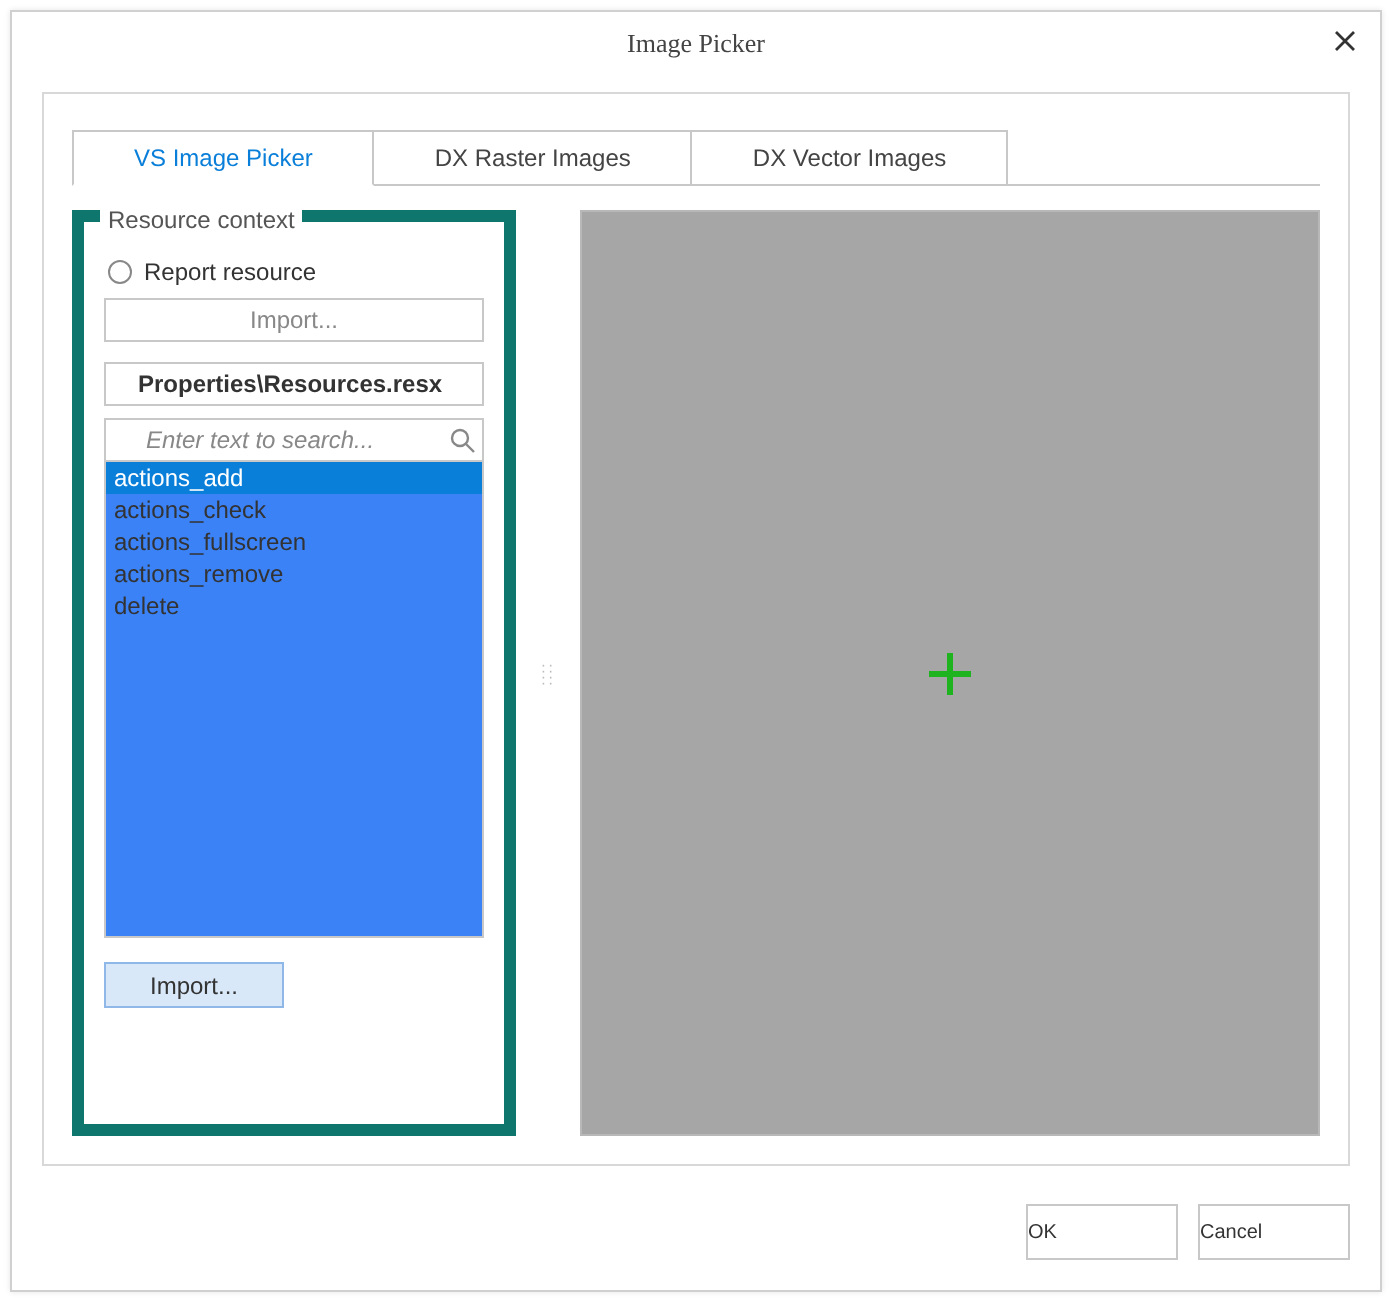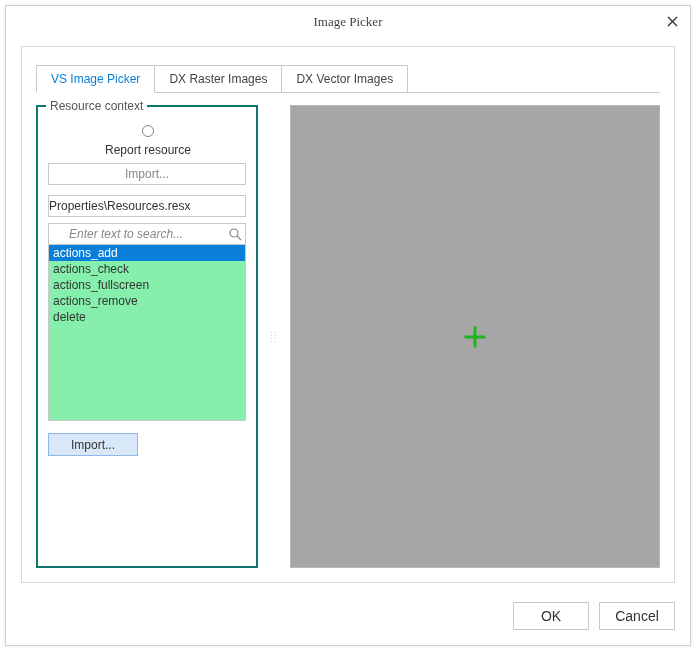--- a/index.html
+++ b/index.html
@@ -49,21 +49,21 @@
   .tabstrip {
     position: absolute;
     left: 14px; top: 18px;
     height: 28px;
     display: flex;
   }
   .tab {
     border: 1px solid #c8c8c8;
     border-bottom: none;
     background: #fff;
-    padding: 0 14px;
+    padding: 0 30px;
     height: 28px;
     line-height: 27px;
     font-size: 12px;
     color: #444;
     margin-right: -1px;
     cursor: pointer;
   }
   .tab.active {
     color: #0a7fd9;
     border-bottom: 1px solid #fff;
@@ -80,39 +80,38 @@
     position: absolute;
     left: 14px; right: 14px;
     top: 58px; bottom: 14px;
     display: flex;
     gap: 12px;
   }
   
   .fieldset {
     position: relative;
     width: 222px;
-    border: 2px solid #0f766e;
+    border: 6px solid #0f766e;
     padding: 12px 10px 10px 10px;
   }
   .fieldset .legend {
     position: absolute;
     top: -8px; left: 8px;
     background: #fff;
     padding: 0 4px;
     color: #555;
     font-size: 12px;
   }
   .radio-row {
     display: flex;
     align-items: center;
     gap: 6px;
     margin: 6px 0 6px 2px;
     font-size: 12px;
     color: #333;
-    flex-direction: column;
   }
   .radio {
     width: 12px; height: 12px;
     border: 1px solid #888;
     border-radius: 50%;
     display: inline-flex;
     align-items: center;
     justify-content: center;
     background: #fff;
   }
@@ -136,25 +135,26 @@
     color: #888;
     display: flex;
     align-items: center;
     justify-content: center;
     cursor: default;
   }
   .text-input {
     width: 100%;
     height: 22px;
     border: 1px solid #c8c8c8;
-    padding: 0 0;
+    padding: 0 16px;
     font-size: 12px;
     color: #333;
     margin: 4px 0 6px 0;
     background: #fff;
+    font-weight: bold;
   }
   .search-wrap {
     position: relative;
     margin-bottom: 0;
   }
   .search-input {
     width: 100%;
     height: 22px;
     border: 1px solid #c8c8c8;
     padding: 0 20px 0 20px;
@@ -164,24 +164,24 @@
   }
   .search-input::placeholder { color: #888; font-style: italic; }
   .search-icon {
     position: absolute;
     right: 4px; top: 4px;
     width: 14px; height: 14px;
     color: #888;
   }
   .listbox {
     width: 100%;
-    height: 176px;
+    height: 238px;
     border: 1px solid #c8c8c8;
     border-top: none;
-    background: #86efac;
+    background: #3b82f6;
     overflow: auto;
     font-size: 12px;
   }
   .listbox .item {
     padding: 1px 4px;
     cursor: pointer;
     white-space: nowrap;
   }
   .listbox .item.selected {
     background: #0a7fd9;
@@ -232,25 +232,25 @@
     position: absolute;
     right: 15px; bottom: 15px;
     display: flex;
     gap: 10px;
   }
   .dlg-btn {
     width: 76px;
     height: 28px;
     border: 1px solid #c8c8c8;
     background: #fff;
-    font-size: 14px;
-    color: #333;
-    display: flex;
-    align-items: center;
-    justify-content: center;
+    font-size: 10px;
+    color: #333;
+    display: flex;
+    align-items: center;
+    justify-content: flex-start;
     cursor: pointer;
   }
 </style>
 </head>
 <body>
 
 <div class="window">
 
   <div class="titlebar">
     <span>Image Picker</span>

